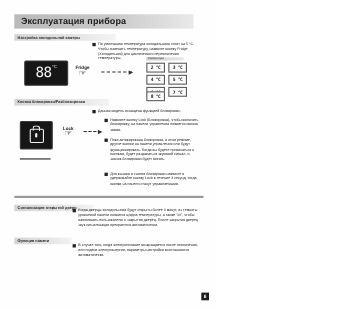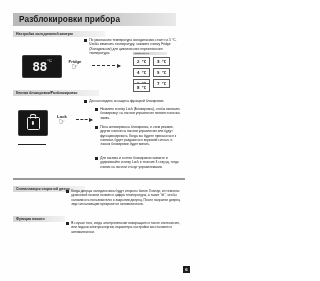--- a/index.html
+++ b/index.html
@@ -87,21 +87,21 @@
     position: absolute;
     background: #161616;
     border: 0.6px solid #3a3a3a;
     border-radius: 1.5px;
     display: flex;
     align-items: center;
     justify-content: center;
   }
   .lcd-digits {
     font-family: "DejaVu Sans Mono", monospace;
-    font-weight: bold;
+    font-weight: normal;
     color: #f2f2f2;
     font-size: 13px;
     line-height: 13px;
     letter-spacing: -0.5px;
   }
   .lcd-deg {
     color: #e8e8e8;
     font-size: 4px;
     line-height: 4px;
     align-self: flex-start;
@@ -236,21 +236,21 @@
     align-items: center;
     justify-content: center;
   }
 </style>
 </head>
 <body>
 
 <div class="page">
 
   <div class="title-bar">
-    <div class="title-text">Разблокировки прибора</div>
+    <div class="title-text">Эксплуатация прибора</div>
   </div>
 
   <div class="sec-head" style="left:13px; top:31px; width:92px;">
     <span class="sec-text">Настройка холодильной камеры</span>
   </div>
 
   <div class="bullet-row" style="left:84px; top:38px; width:98px;">
     <span class="bullet-mark"></span>
     <span class="bullet-text">По умолчанию температура холодильника стоит на 5 °C. Чтобы изменить температуру, нажмите кнопку Fridge (Холодильник) для циклического переключения температуры.</span>
   </div>

